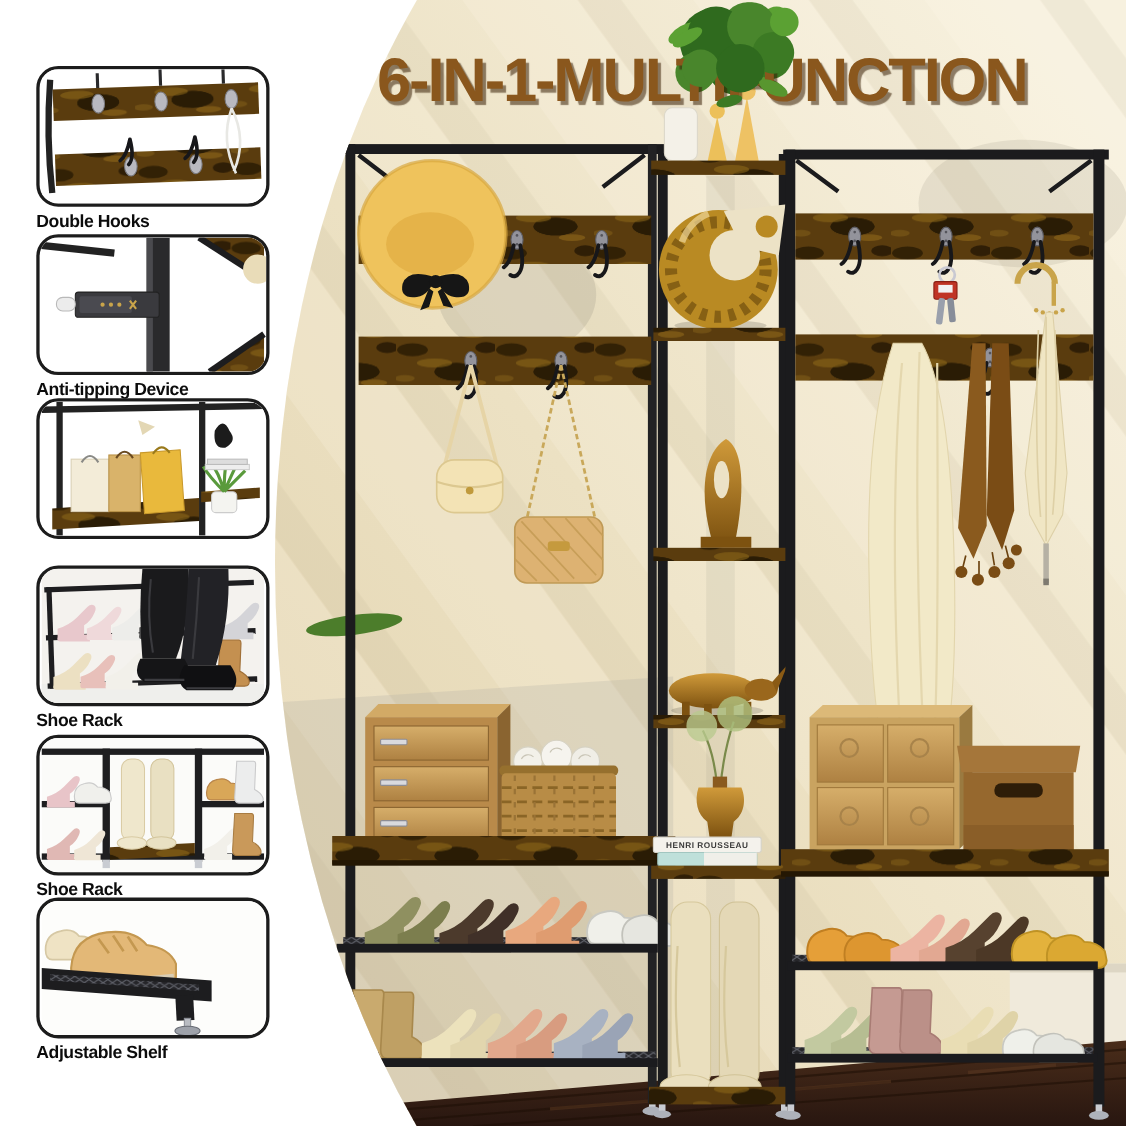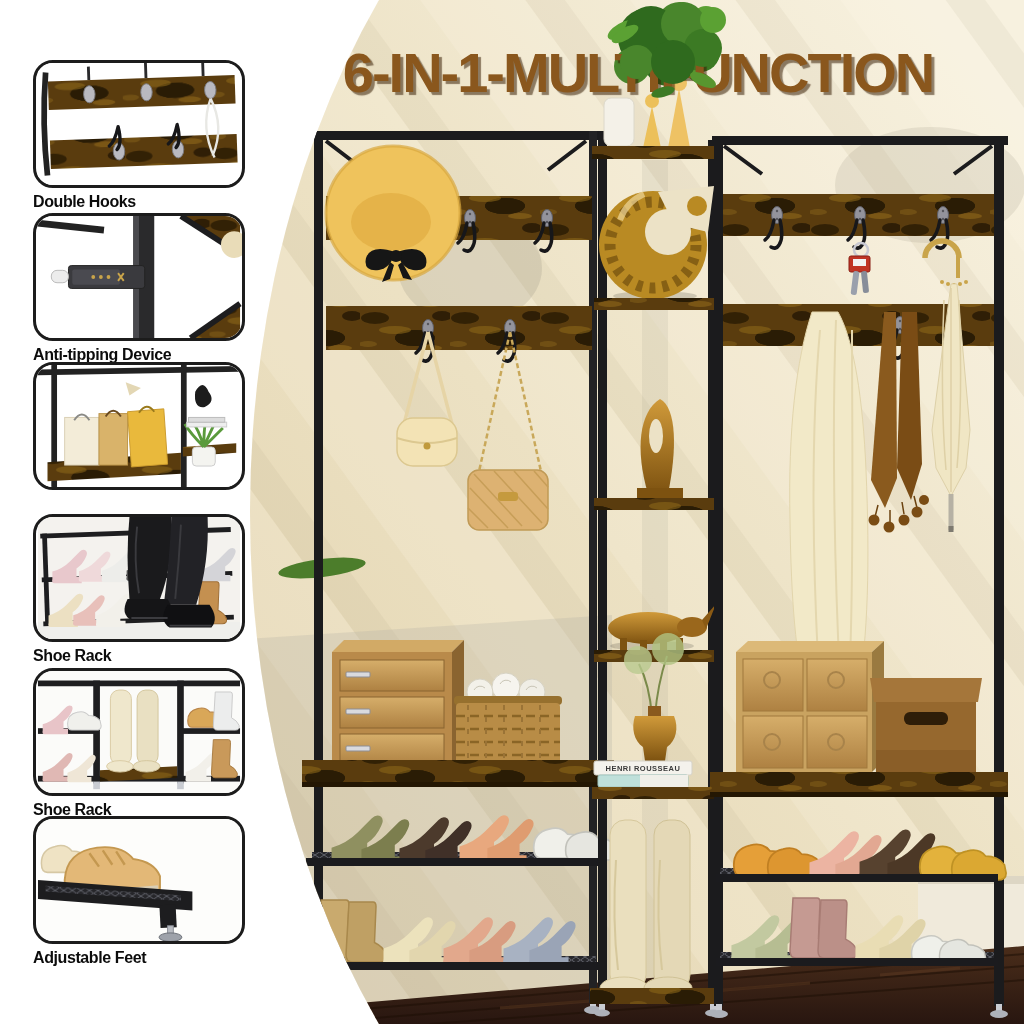--- a/index.html
+++ b/index.html
@@ -568,17 +568,17 @@
           </g>
           <polygon points="0,64 162,76 162,96 0,84" fill="#1d1d1f"></polygon>
           <polygon points="8,70 150,80 150,86 8,76" fill="url(#mesh)"></polygon>
           <rect x="128" y="90" width="17" height="24" fill="#1d1d1f" transform="rotate(-3 136 102)"></rect>
           <g>
             <rect x="136" y="112" width="6" height="11" fill="#b9bcc2" stroke="#8a8e96"></rect>
             <ellipse cx="139" cy="124" rx="12" ry="4.5" fill="#9ea2aa" stroke="#6a6e76"></ellipse>
           </g>
         </svg>
       </div>
-      <figcaption>Adjustable Feet</figcaption>
+      <figcaption>Adjustable Shelf</figcaption>
     </figure>
 
   </aside>
 </div>
 
 </body></html>

